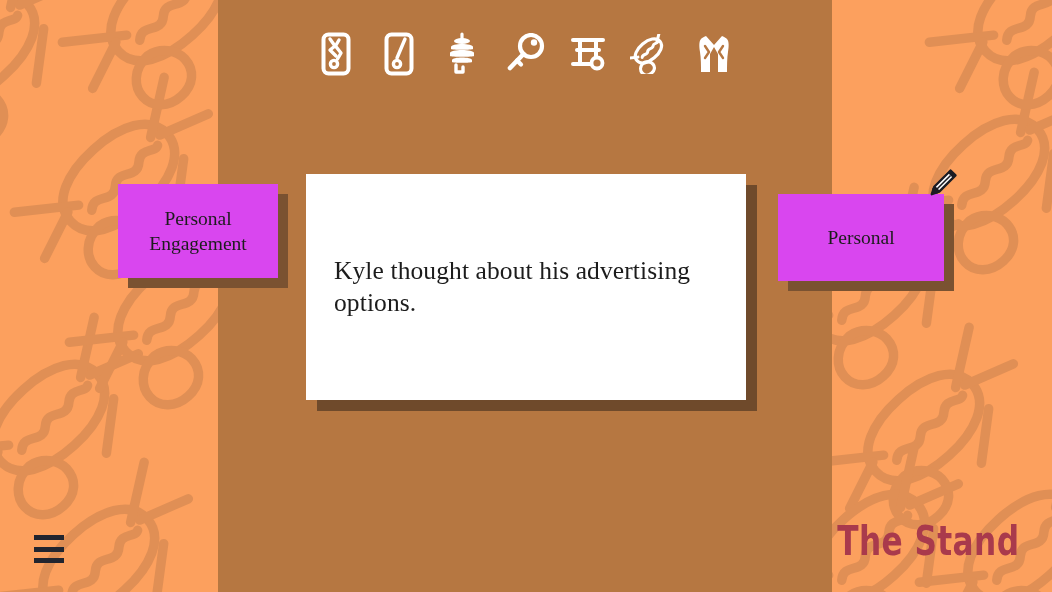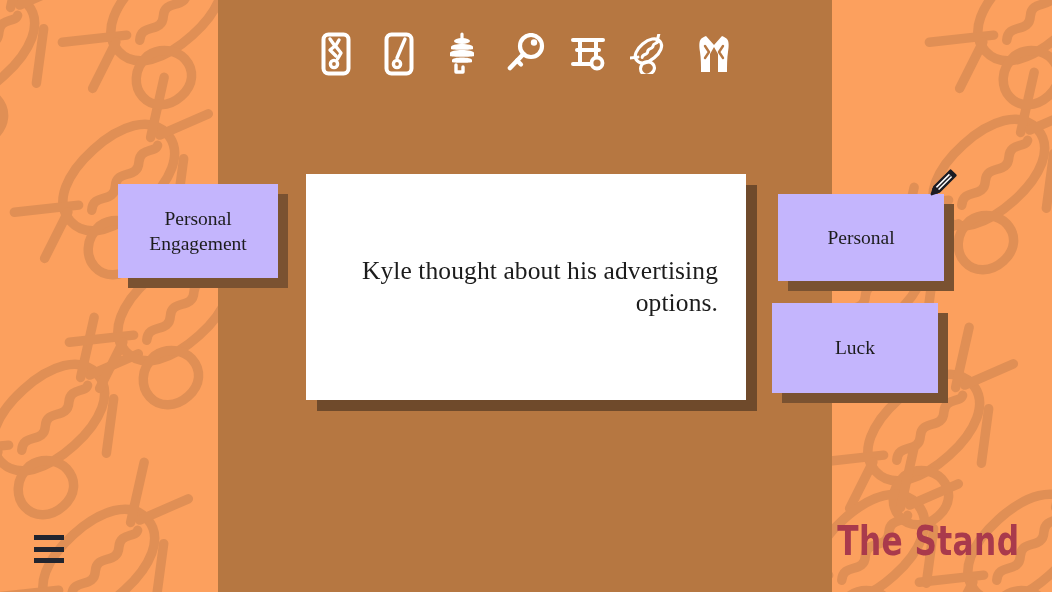--- a/index.html
+++ b/index.html
@@ -89,41 +89,41 @@
     align-items: center;
     justify-content: center;
     box-sizing: border-box;
     padding: 18px 28px;
   }
   #story-text {
     font-family: "Liberation Serif", serif;
     font-size: 25.5px;
     line-height: 1.27;
     color: #1C1C1C;
-    text-align: right;
+    text-align: left;
     letter-spacing: 0.1px;
   }
 
   
   .choice-wrap { position: absolute; z-index: 6; }
   .choice-shadow {
     position: absolute;
     left: 10px;
     top: 10px;
     width: 100%;
     height: 100%;
     background: #7A5231;
   }
   .choice-card {
     position: absolute;
     left: 0;
     top: 0;
     width: 100%;
     height: 100%;
-    background: #c4b5fd;
+    background: #d946ef;
     display: flex;
     align-items: center;
     justify-content: center;
     box-sizing: border-box;
     padding: 8px 14px;
     cursor: pointer;
   }
   .choice-label {
     font-family: "Liberation Serif", serif;
     font-size: 19.5px;
@@ -320,26 +320,20 @@
     </div>
   </div>
 
   <div id="choice-r1" class="choice-wrap">
     <div class="choice-shadow"></div>
     <div class="choice-card">
       <span class="choice-label">Personal</span>
     </div>
   </div>
 
-  <div id="choice-r2" class="choice-wrap">
-    <div class="choice-shadow"></div>
-    <div class="choice-card">
-      <span class="choice-label">Luck</span>
-    </div>
-  </div>
 
   <div id="edit-pencil">
     <svg width="42" height="42" viewBox="0 0 42 42" aria-hidden="true">
       <g transform="rotate(45 21 21)">
         <path d="M17.5 4 L24.5 4 L24.5 27 L21 34 L17.5 27 Z" fill="#FFFFFF" stroke="#1C1C23" stroke-width="2.4" stroke-linejoin="round"></path>
         <path d="M17.5 27 L24.5 27" stroke="#1C1C23" stroke-width="2.2"></path>
         <path d="M17.5 29.6 L21 34 L24.5 29.6 L24.5 27 L17.5 27 Z" fill="#1C1C23"></path>
         <path d="M17.5 4 L24.5 4 L24.5 7.5 L17.5 7.5 Z" fill="#1C1C23"></path>
         <path d="M21 7.5 L21 27" stroke="#1C1C23" stroke-width="1.6"></path>
       </g>

